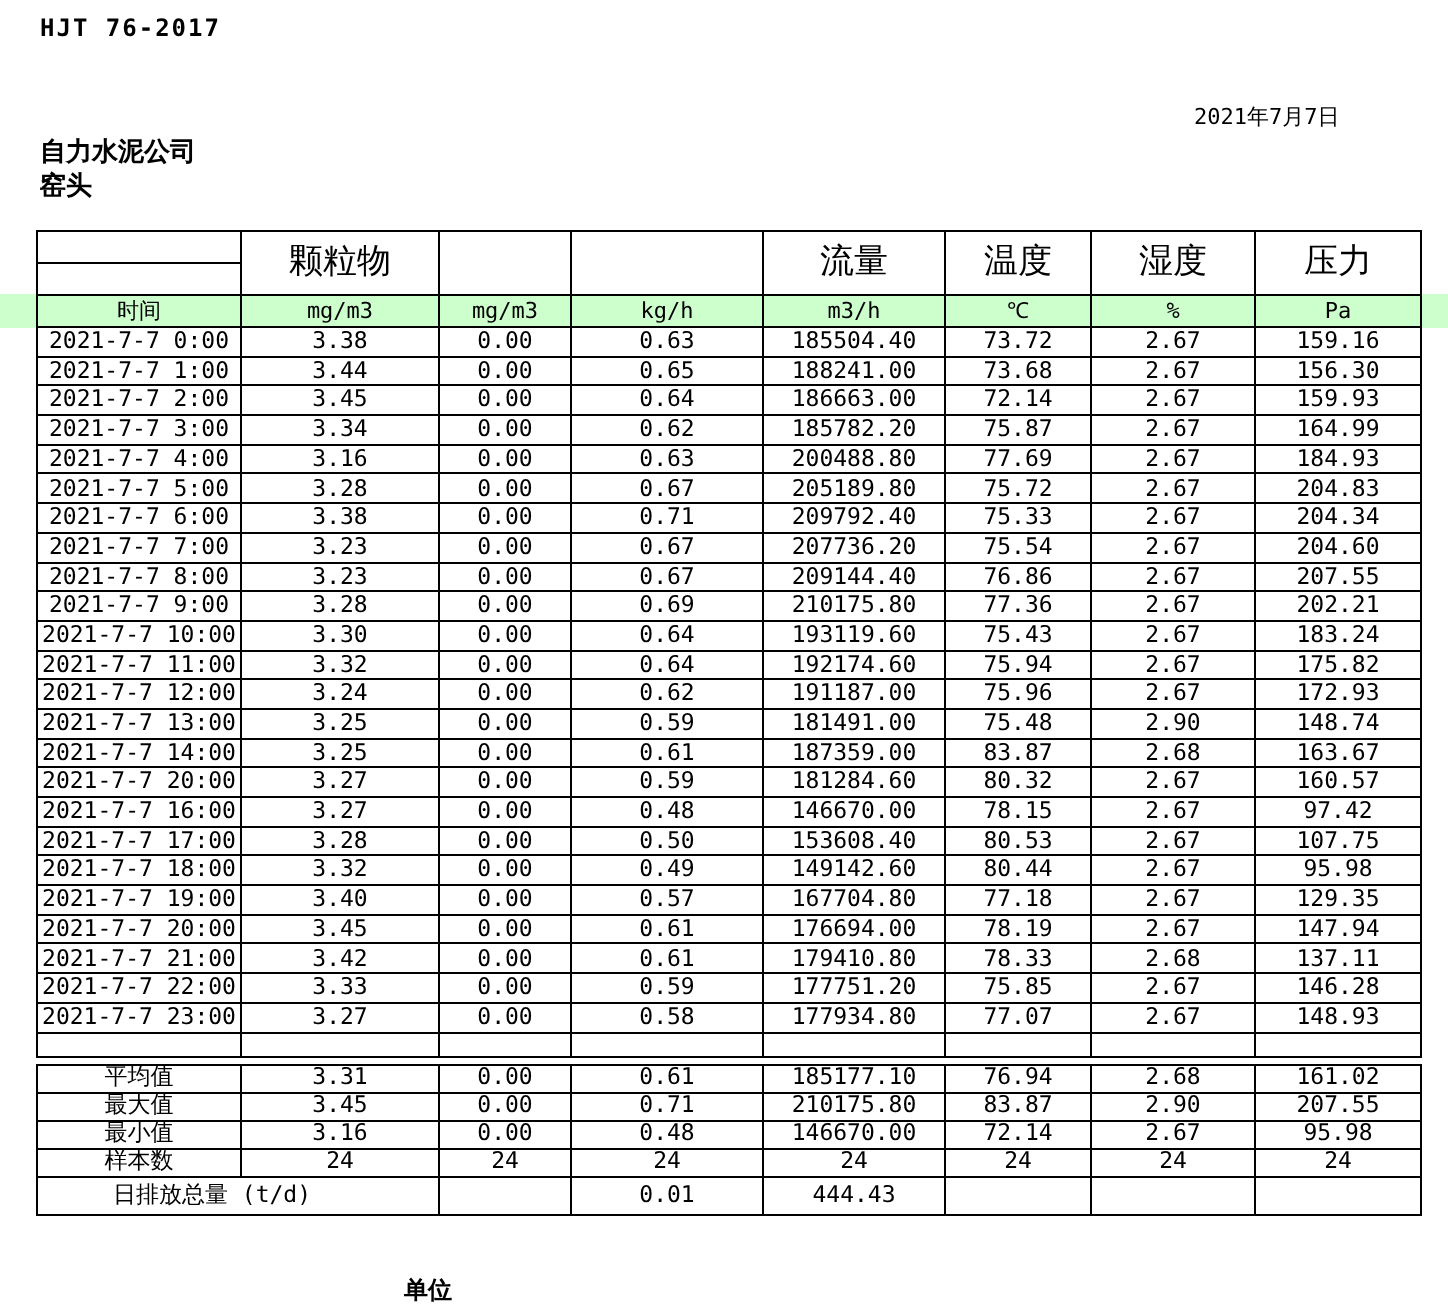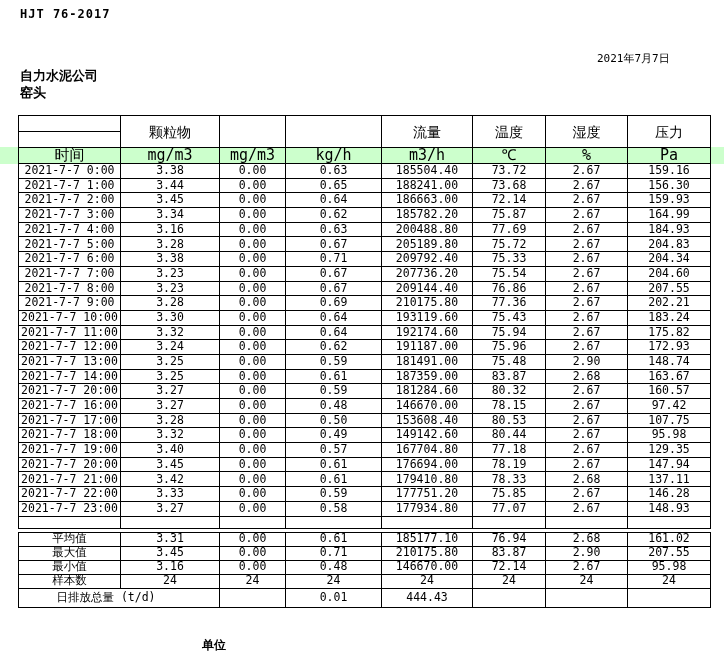--- a/index.html
+++ b/index.html
@@ -16,24 +16,24 @@
   .station-name{left:20px;top:84px;font-size:13px;font-weight:bold;}
   .green-strip{left:0;top:147px;width:724px;height:17px;}
   .report-table{
     position:absolute;left:18px;top:115px;width:692px;
     border-collapse:collapse;table-layout:fixed;
   }
   .report-table td{
     border:1px solid #000;background:#fff;text-align:center;vertical-align:middle;
     padding:0;overflow:hidden;white-space:nowrap;font-size:11.5px;line-height:1;
   }
-  .gh-row td{height:15px;font-size:14px;}
+  .gh-row td{height:15px;font-size:17px;}
   .gh-split-top{height:14px;}
   .gh-split-bottom{height:14px;}
-  .unit-row td{height:15px;font-size:15px;margin-left:16px;}
+  .unit-row td{height:15px;font-size:11px;margin-left:16px;}
   .data-row td{height:13.7px;}
   .empty-row td{height:11px;}
   .gap-row td{border:none;height:3px;background:#fff;}
   .summary-row td{height:13px;}
   .total-row td{height:18px;}
   .total-label{text-align:left;}
   .total-label span{position:relative;left:-13px;display:inline-block;}
   .foot-note{left:10px;top:620px;font-size:12px;font-weight:bold;}
   .foot-report-unit{left:10px;top:672px;font-size:16px;font-weight:bold;}
   .foot-unit{left:202px;top:637px;font-size:12px;font-weight:bold;}

